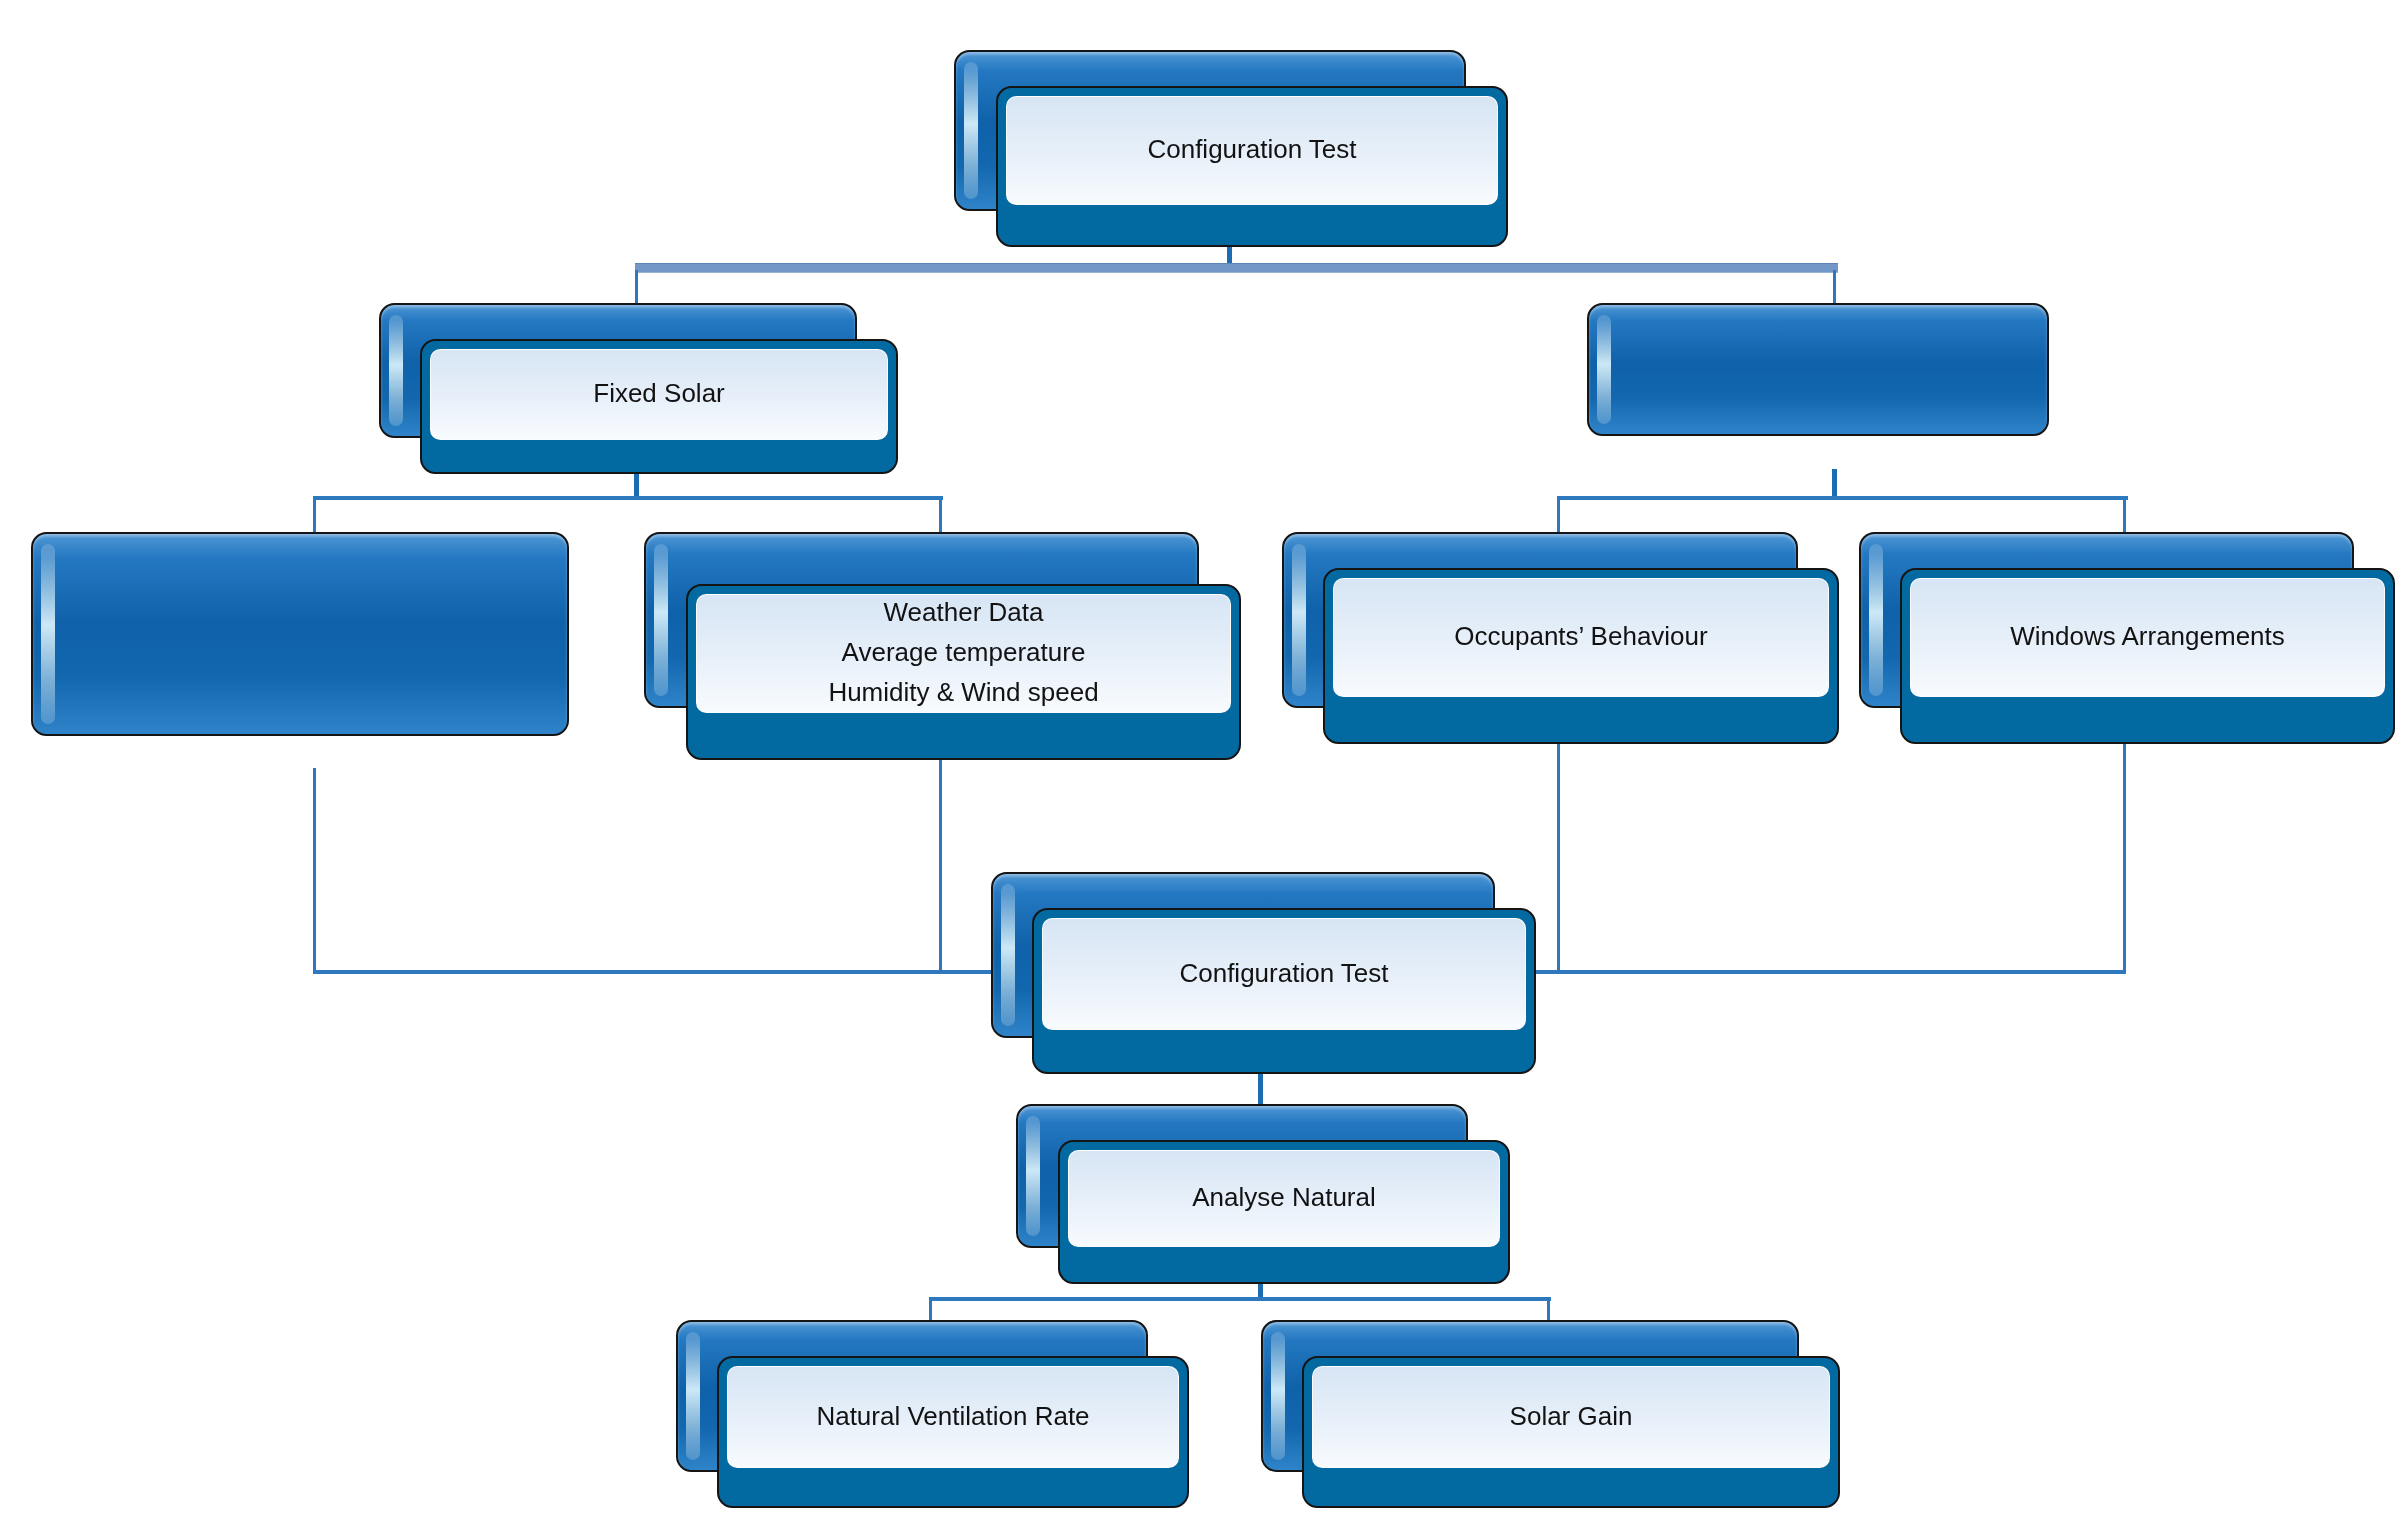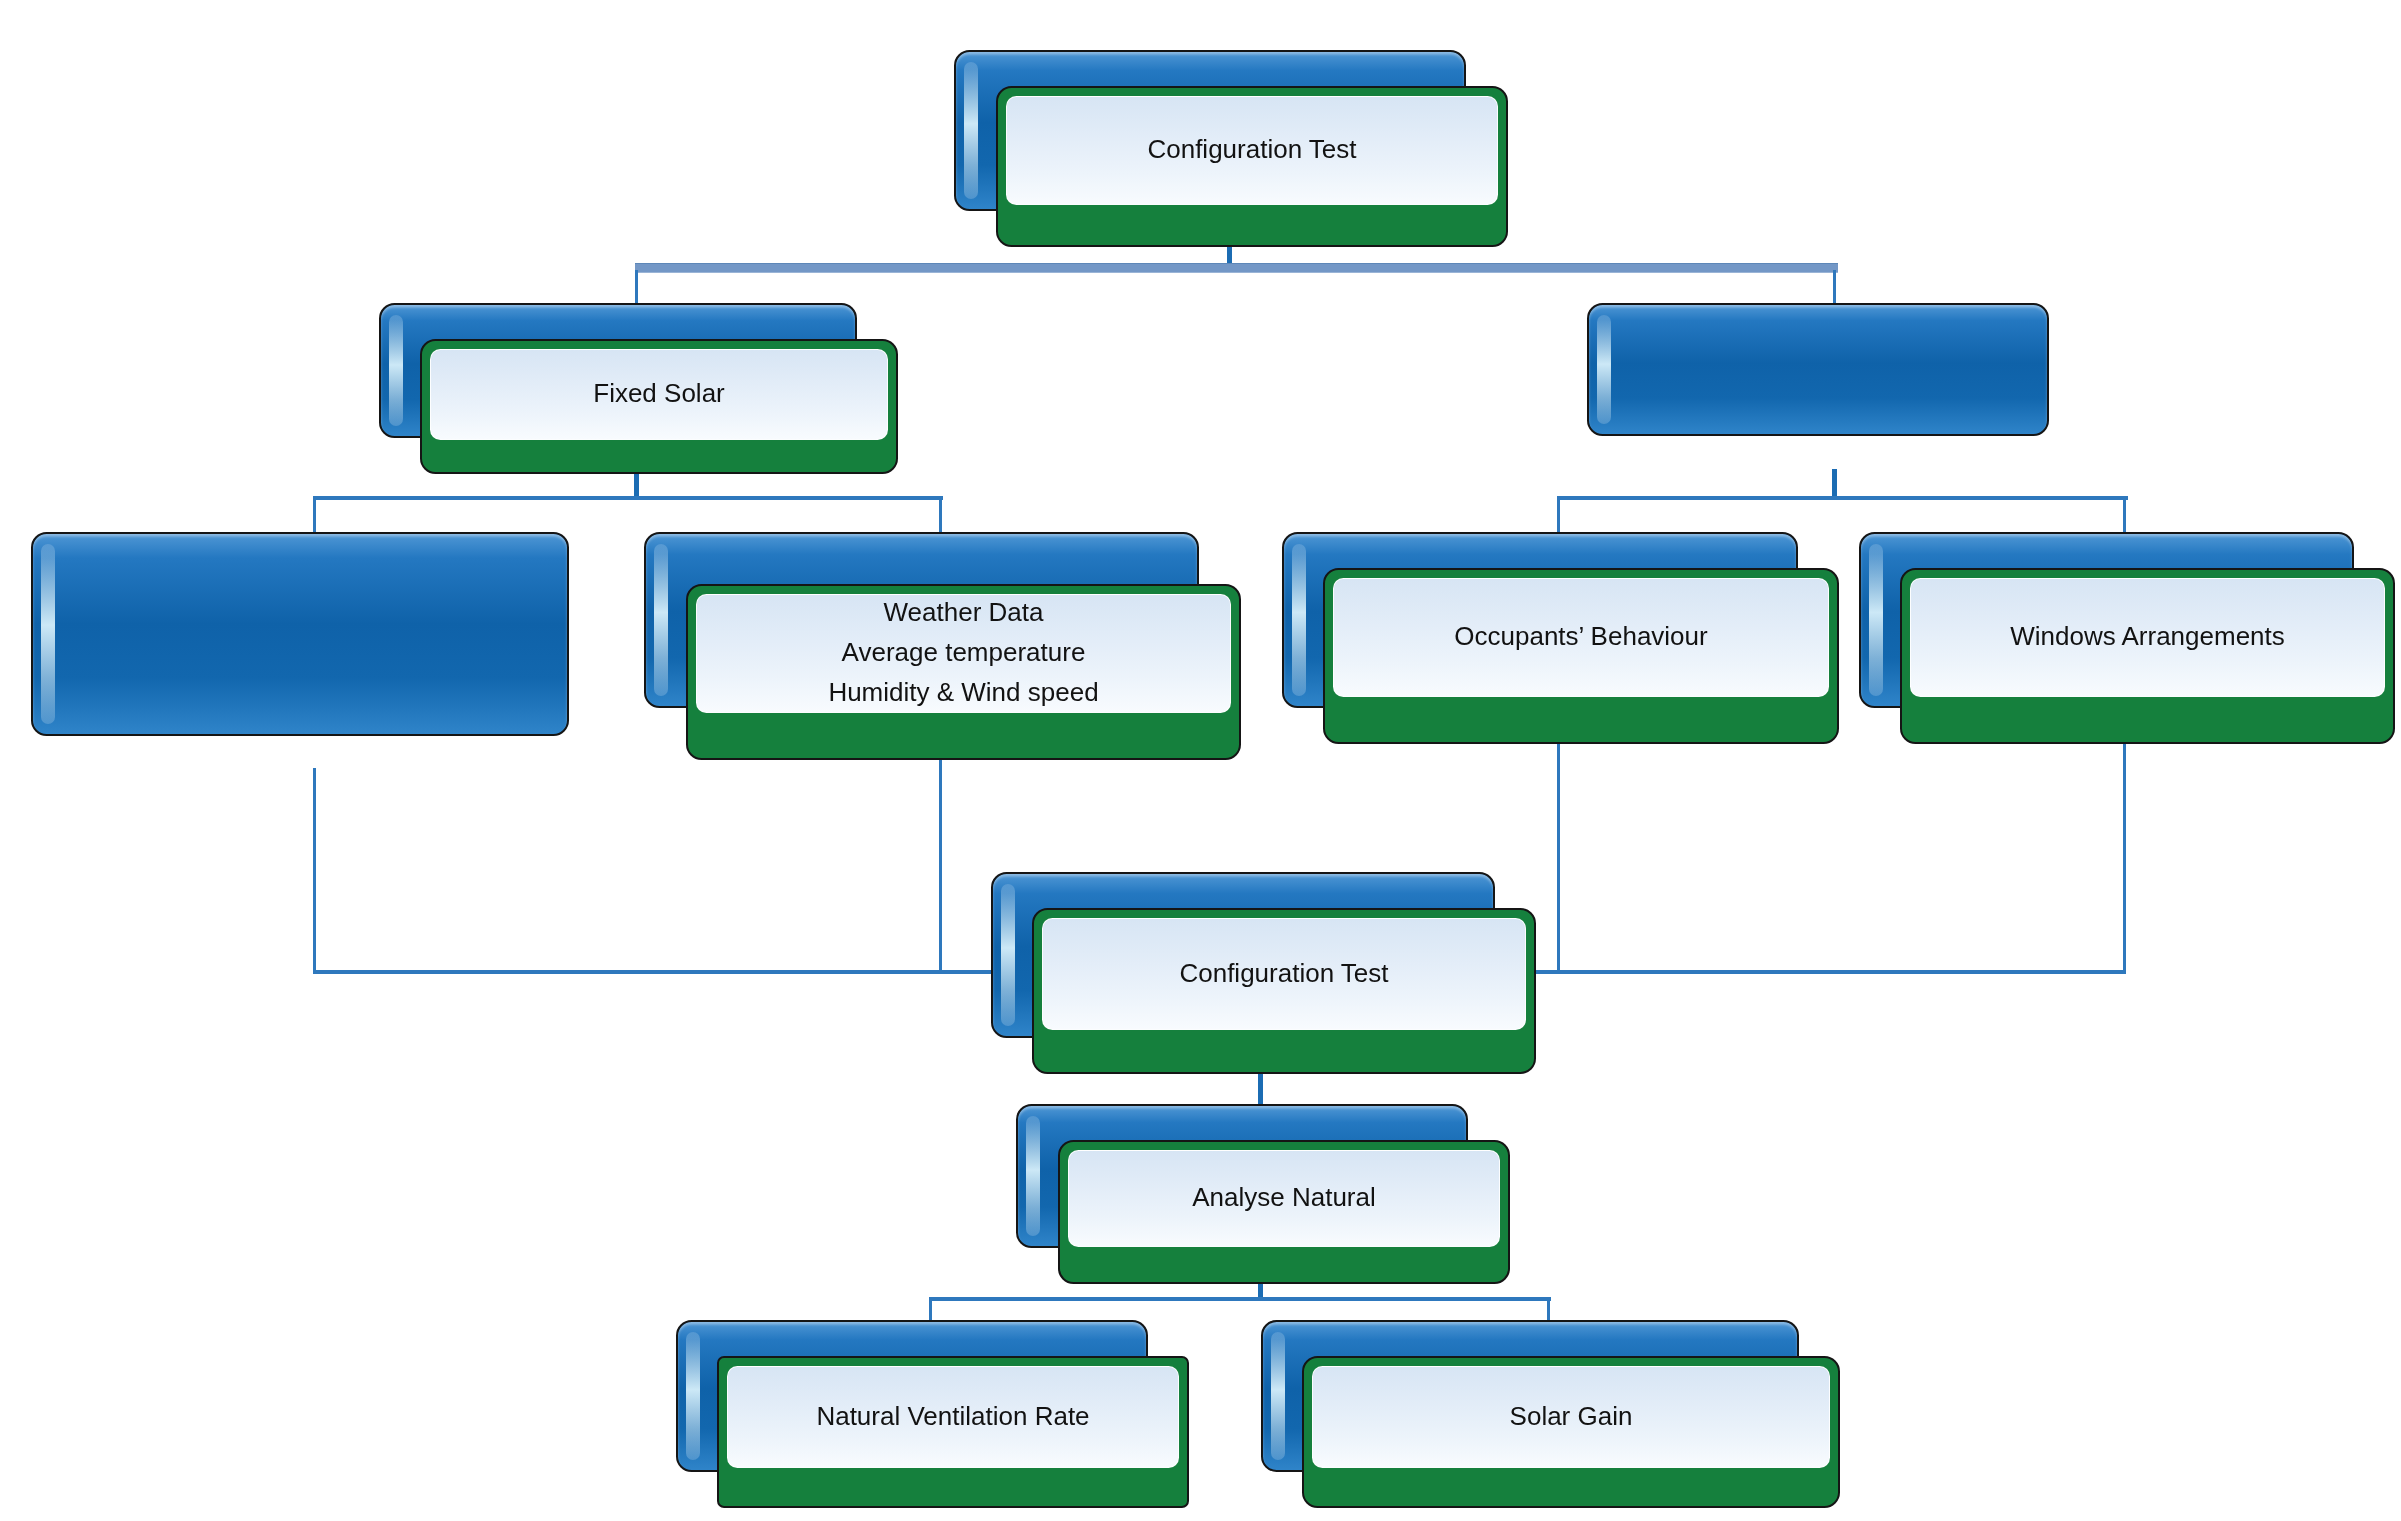--- a/index.html
+++ b/index.html
@@ -25,21 +25,21 @@
   }
   .shadow-box::before{
     content:"";position:absolute;left:7.8px;top:10.3px;bottom:10.3px;width:14.6px;
     border-radius:12px;
     background:linear-gradient(180deg,rgba(255,255,255,.15) 0%,rgba(225,247,255,.9) 45%,rgba(255,255,255,.18) 100%);
   }
   
   .face-box{
     position:absolute;z-index:3;
     border:2.6px solid #151515;border-radius:15.5px;
-    background:#15803d;
+    background:#0369a1;
   }
   .face-box::before{
     content:"";position:absolute;left:7.8px;right:7.8px;top:7.8px;height:68%;
     border-radius:10.3px;border:0.9px solid rgba(255,255,255,.9);
     background:linear-gradient(180deg,#d7e5f4 0%,#e3edf8 40%,#edf4fb 72%,#f8fbfe 100%);
   }
   .face-label{
     position:absolute;left:7.8px;right:7.8px;top:7.8px;height:68%;
     display:flex;align-items:center;justify-content:center;
     text-align:center;white-space:pre-line;
@@ -115,21 +115,21 @@
   <div class="face-box" style="left:1032px;top:908px;width:500px;height:162px;">
     <div class="face-label">Configuration Test</div>
   </div>
 
   <div class="shadow-box" style="left:1016px;top:1104px;width:448px;height:140px;"></div>
   <div class="face-box" style="left:1058px;top:1140px;width:448px;height:140px;">
     <div class="face-label">Analyse Natural</div>
   </div>
 
   <div class="shadow-box" style="left:676px;top:1320px;width:468px;height:148px;"></div>
-  <div class="face-box" style="left:717px;top:1356px;width:468px;height:148px;border-radius:7px;">
+  <div class="face-box" style="left:717px;top:1356px;width:468px;height:148px;">
     <div class="face-label">Natural Ventilation Rate</div>
   </div>
 
   <div class="shadow-box" style="left:1261px;top:1320px;width:534px;height:148px;"></div>
   <div class="face-box" style="left:1302px;top:1356px;width:534px;height:148px;">
     <div class="face-label">Solar Gain</div>
   </div>
 
 </div>
 

